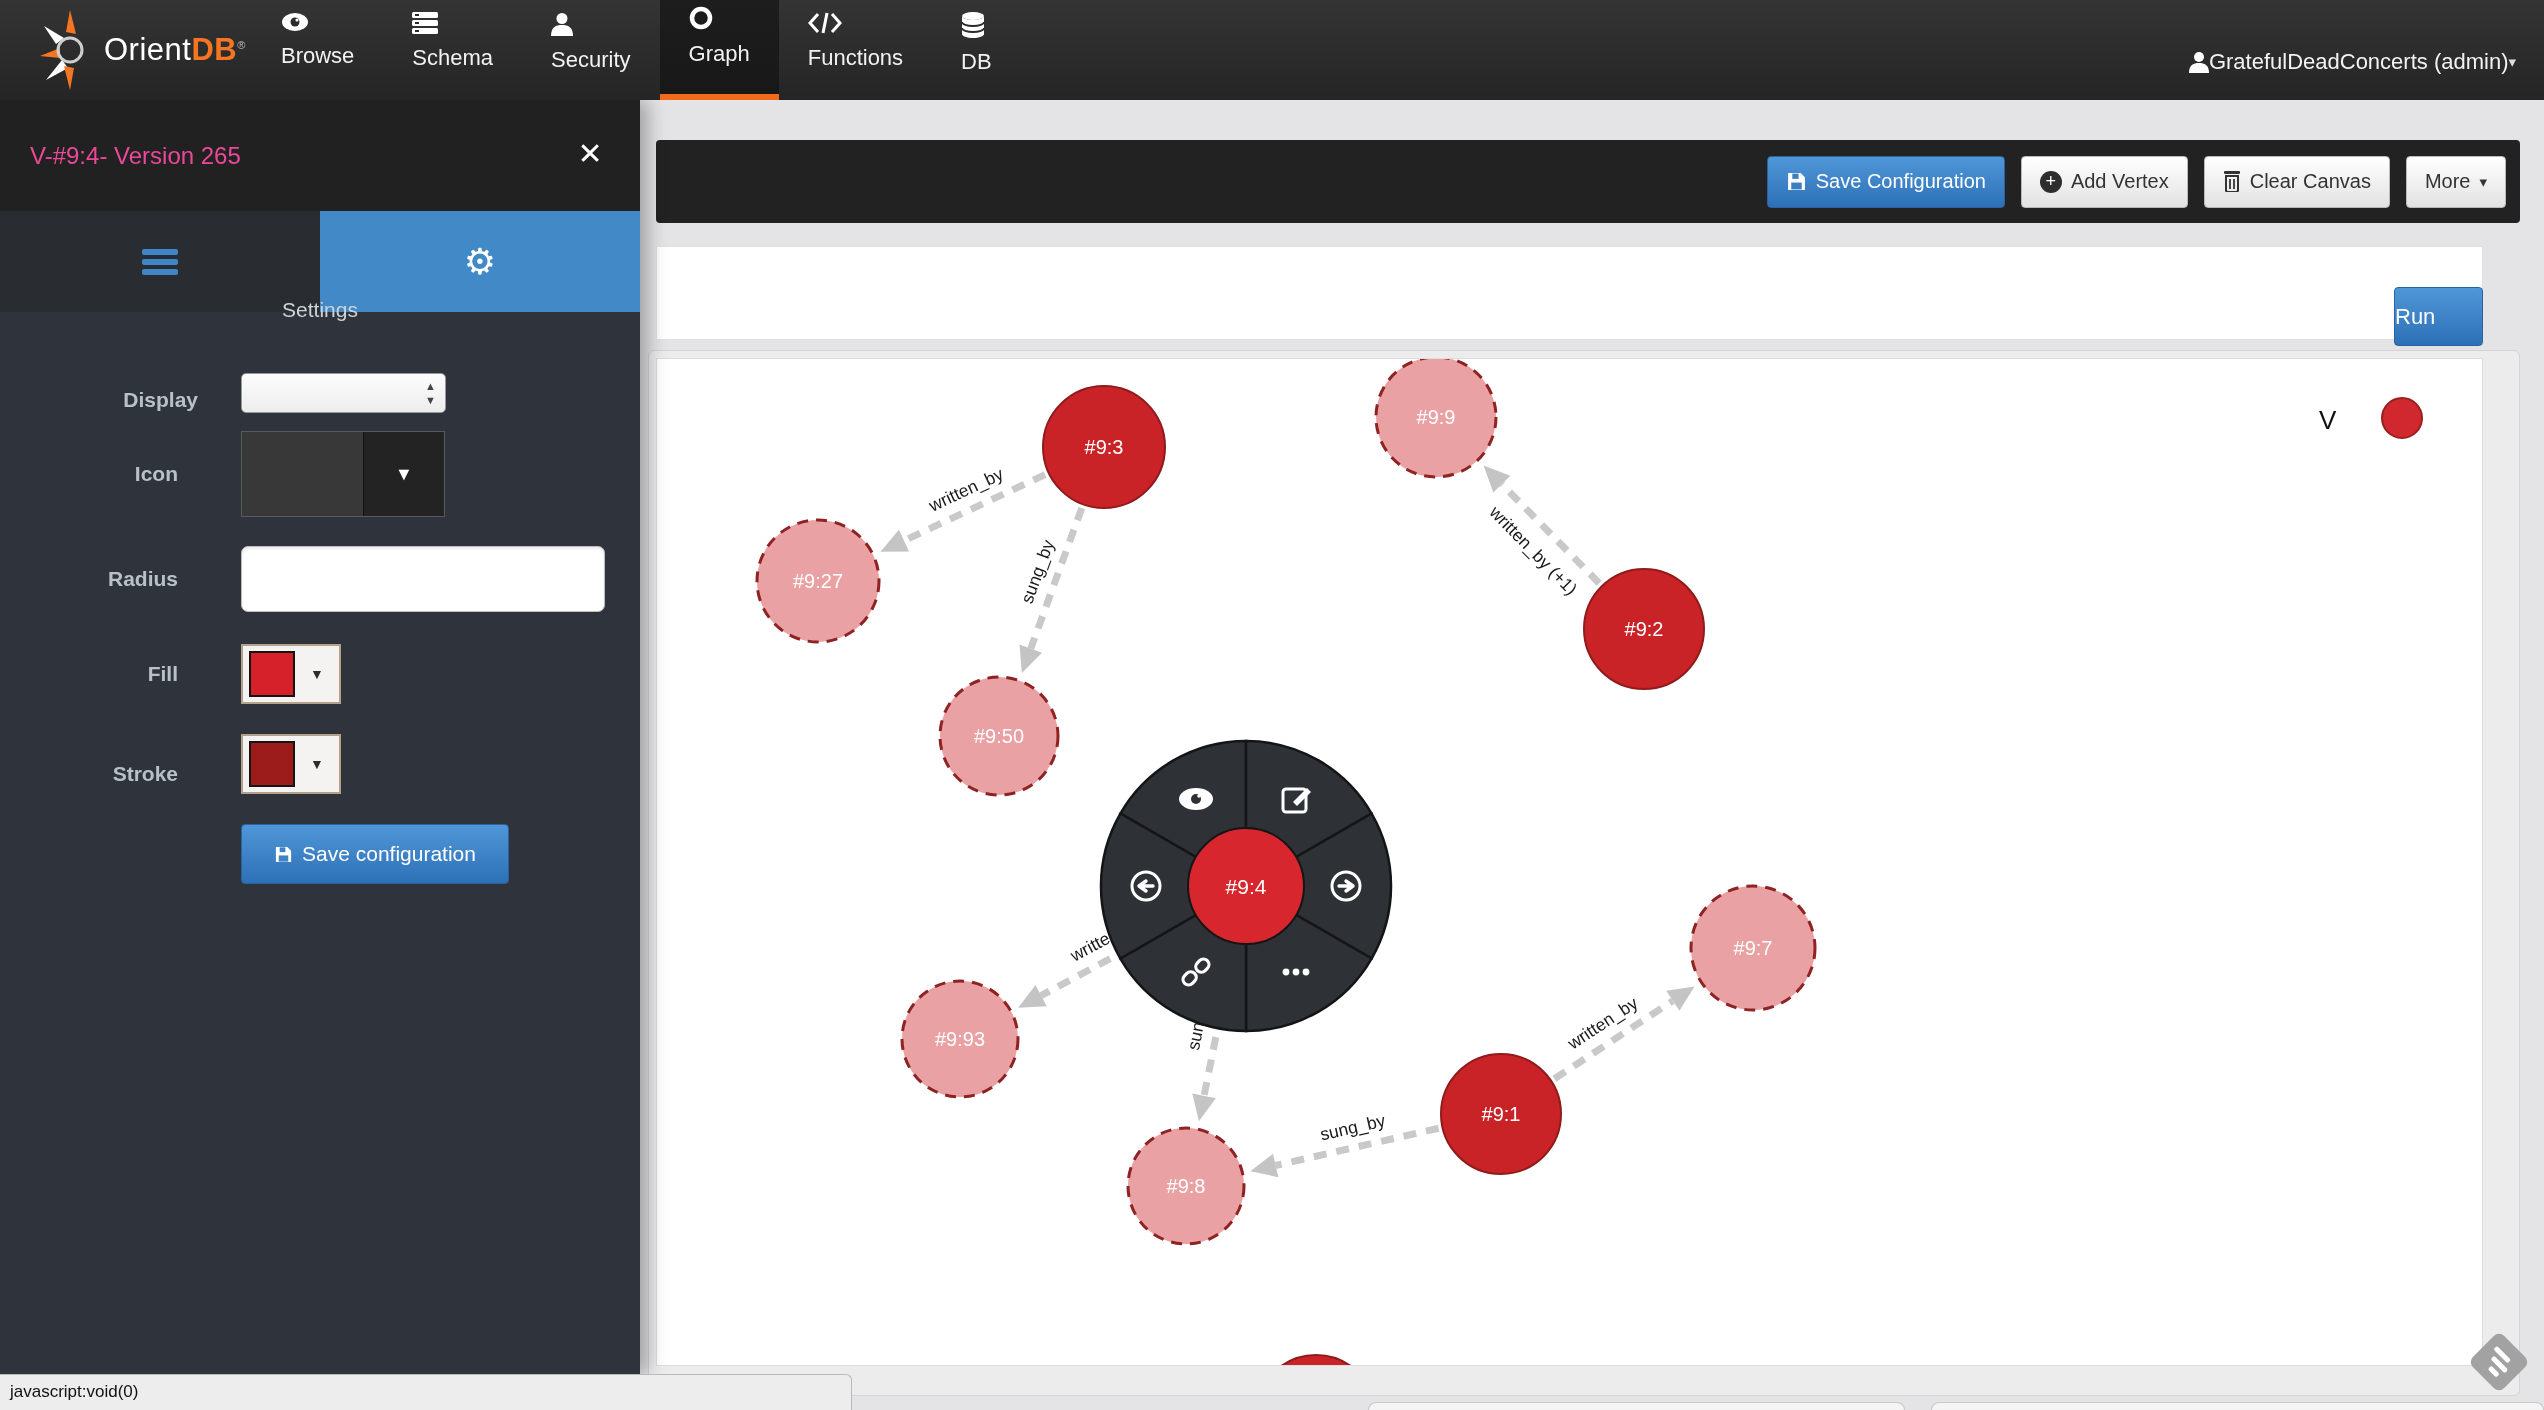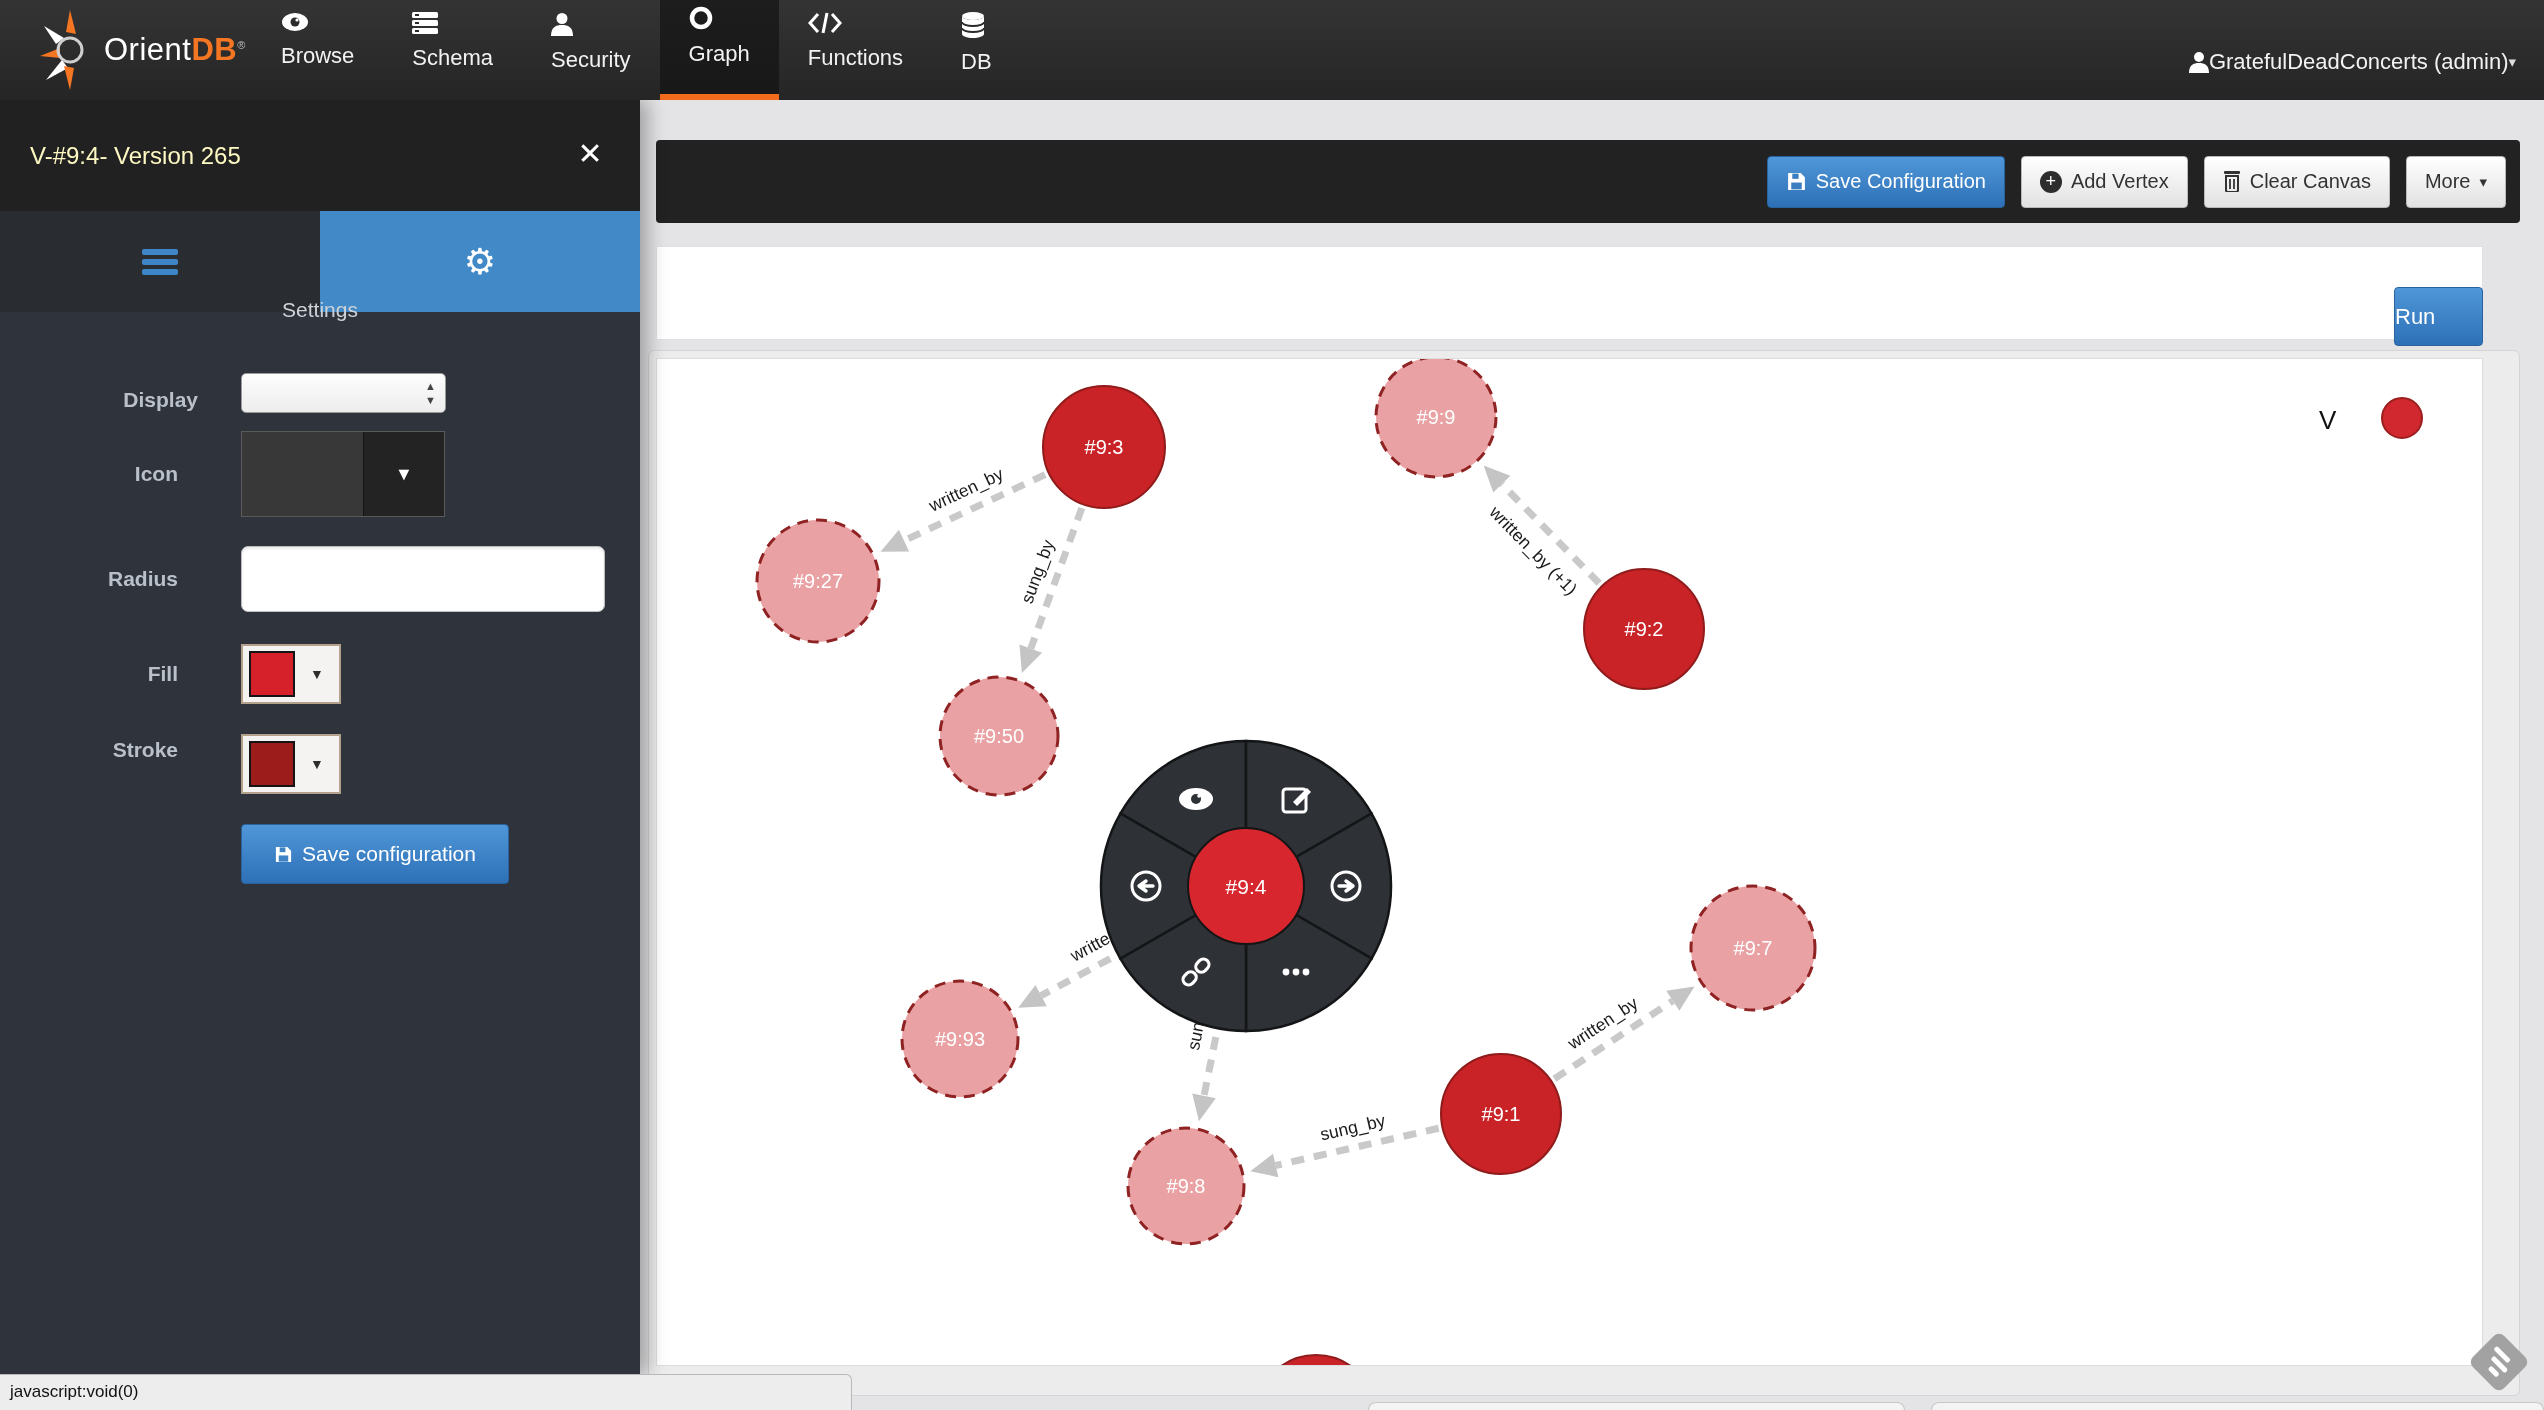--- a/index.html
+++ b/index.html
@@ -19,21 +19,21 @@
   .nav-item.active { background:linear-gradient(#1d1d1d,#181818); border-bottom:6px solid #f26b1d; padding-top:6px; }
   .nav-user { position:absolute; right:28px; top:0; height:124px; display:flex; align-items:center; 
               color:#f2f2f2; font-size:22px; cursor:pointer; }
   .caret-down { font-size:15px; color:#ddd; }
 
   
   .sidebar { position:absolute; left:0; top:100px; width:640px; height:1274px; background:#2e333c;
              box-shadow:8px 0 18px rgba(0,0,0,.30); z-index:10; }
   .sidebar-header { position:absolute; left:0; top:0; width:640px; height:111px; background:#212121; }
   .sidebar-title { position:absolute; left:30px; top:0; height:111px; line-height:111px;
-                   color:#fef9c3; font-size:24px; }
+                   color:#ec4899; font-size:24px; }
   .sidebar-close { position:absolute; right:26px; top:30px; width:48px; height:48px; color:#fff;
                    font-size:30px; font-weight:bold; text-align:center; line-height:48px; cursor:pointer; }
   .sidebar-tabs { position:absolute; left:0; top:111px; width:640px; height:101px; display:flex; }
   .sidebar-tab { flex:1; display:flex; align-items:center; justify-content:center; cursor:pointer; }
   .tab-list { background:#292d31; }
   .tab-settings { background:#4189c7; color:#fff; font-size:36px; }
   .hamburger span { display:block; width:36px; height:6px; background:#3f86c9; border-radius:2px; margin:4px 0; }
 
   .form-label { position:absolute; left:0; width:178px; text-align:right; color:#bac0c9;
                 font-weight:bold; font-size:21px; }
@@ -380,21 +380,21 @@
 
   <div class="form-label" style="top:446px; line-height:66px;">Radius</div>
   <input class="radius-input" value="" style="">
 
   <div class="form-label" style="top:544px; line-height:60px;">Fill</div>
   <div class="color-widget" style="top:544px;">
     <div class="color-swatch" style="background: rgb(214, 33, 43);"></div>
     <div class="color-caret">▼</div>
   </div>
 
-  <div class="form-label" style="top:620px; line-height:60px;">Stroke</div>
+  <div class="form-label" style="top:644px; line-height:60px;">Stroke</div>
   <div class="color-widget" style="top:634px;">
     <div class="color-swatch" style="background: rgb(156, 27, 27);"></div>
     <div class="color-caret">▼</div>
   </div>
 
   <div class="save-config-btn">
     <svg width="19" height="19" viewBox="0 0 20 20">
         <path d="M2 2 H14 L18 6 V18 H2 Z" fill="#fff"></path>
         <rect x="6" y="2.5" width="6" height="5" fill="#3e84c4"></rect>
         <rect x="5" y="11" width="10" height="6.5" fill="#3e84c4"></rect>

